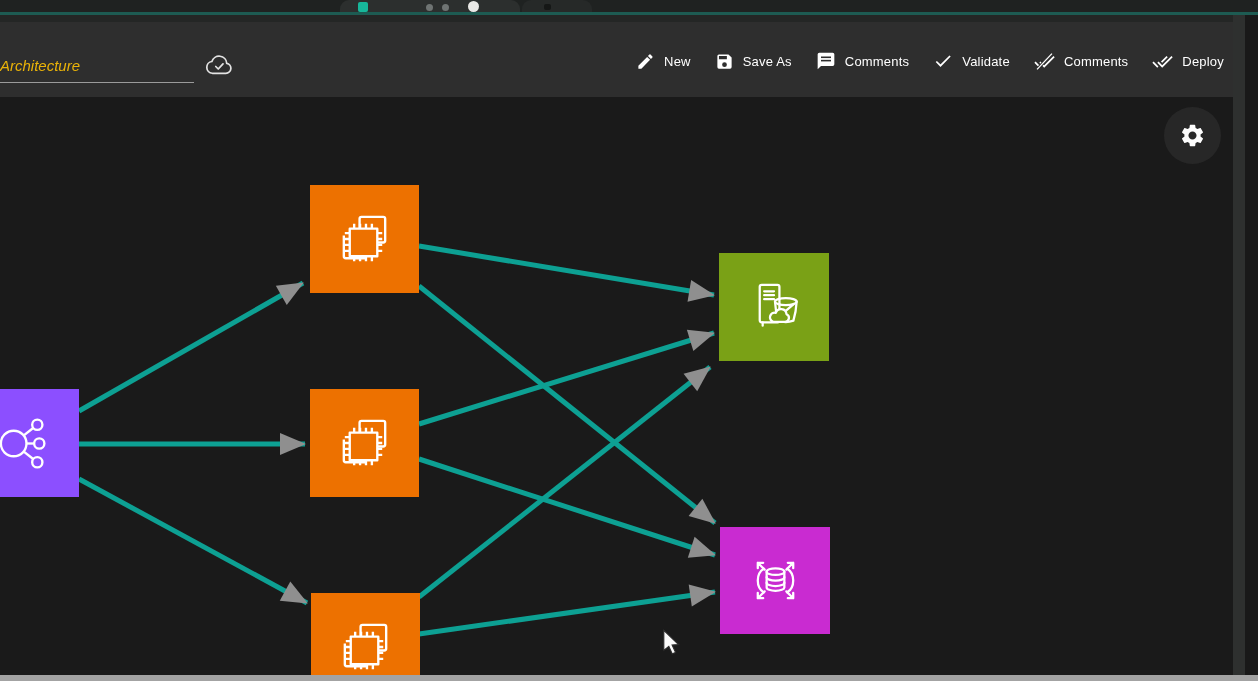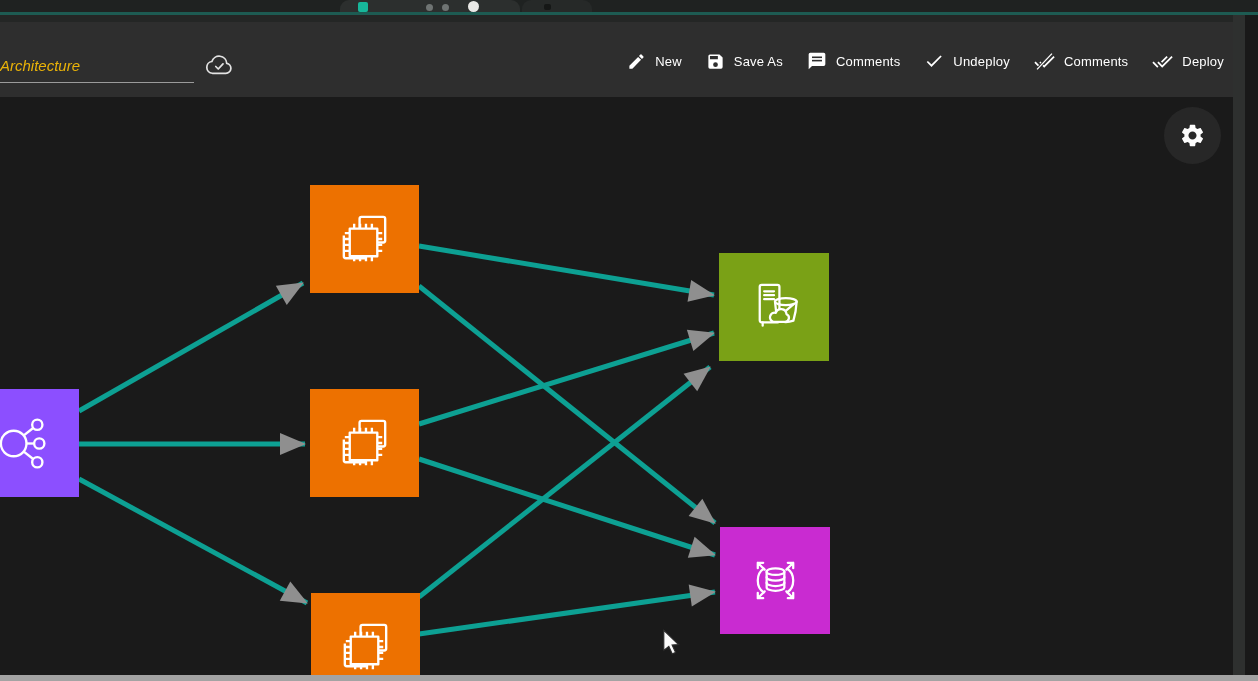--- a/index.html
+++ b/index.html
@@ -97,21 +97,21 @@
         <path fill="#fff" d="M20 2H4a2 2 0 0 0-2 2v18l4-4h14a2 2 0 0 0 2-2V4a2 2 0 0 0-2-2z"></path>
         <rect x="6" y="6.6" width="12" height="1.9" fill="#2e2e2e"></rect>
         <rect x="6" y="10.6" width="12" height="1.9" fill="#2e2e2e"></rect>
       </svg>
       <span>Comments</span>
     </button>
     <button class="tb">
       <svg width="20" height="20" viewBox="0 0 24 24">
         <path d="M4 12.6l5 5L20.5 6" fill="none" stroke="#fff" stroke-width="2.1"></path>
       </svg>
-      <span>Undeploy</span>
+      <span>Validate</span>
     </button>
     <button class="tb">
       <svg width="21" height="21" viewBox="0 0 24 24">
         <path fill="#fff" d="M18 7l-1.41-1.41-6.34 6.34 1.41 1.41L18 7zm4.24-1.41L11.66 16.17 7.48 12l-1.41 1.41L11.66 19l12-12-1.42-1.41zM.41 13.41L6 19l1.41-1.41L1.83 12 .41 13.41z"></path>
         <line x1="3.5" y1="21" x2="20.5" y2="3" stroke="#2e2e2e" stroke-width="3.4"></line>
         <line x1="3.5" y1="21" x2="20.5" y2="3" stroke="#fff" stroke-width="1.5"></line>
       </svg>
       <span>Comments</span>
     </button>
     <button class="tb">

